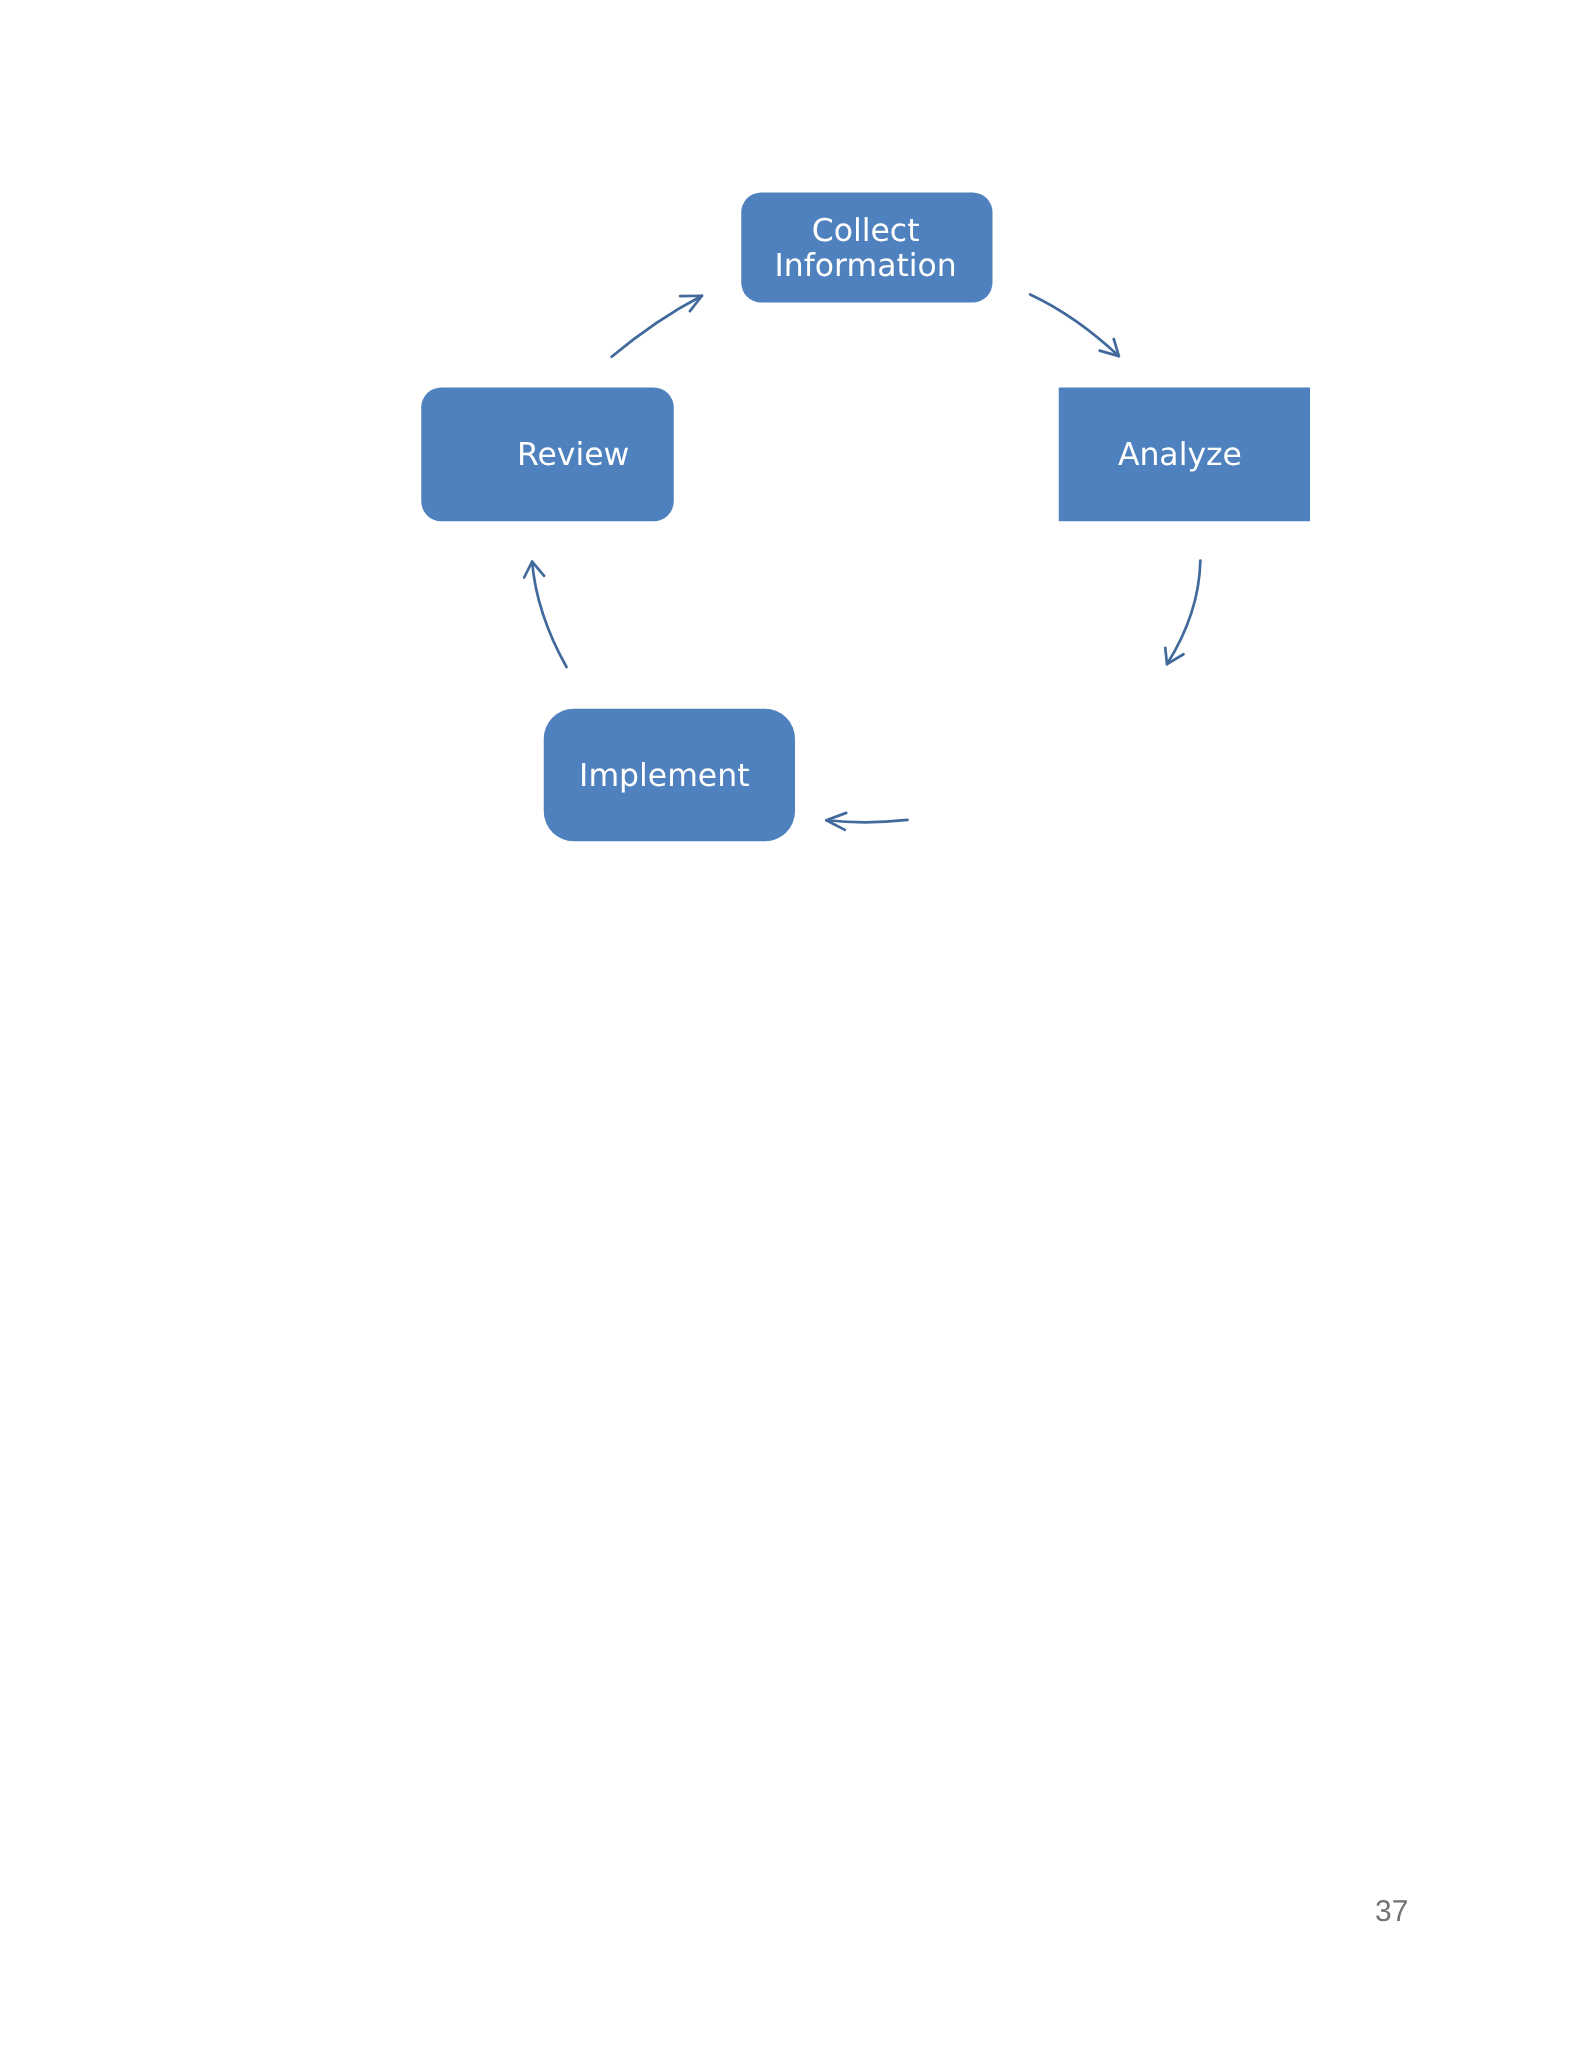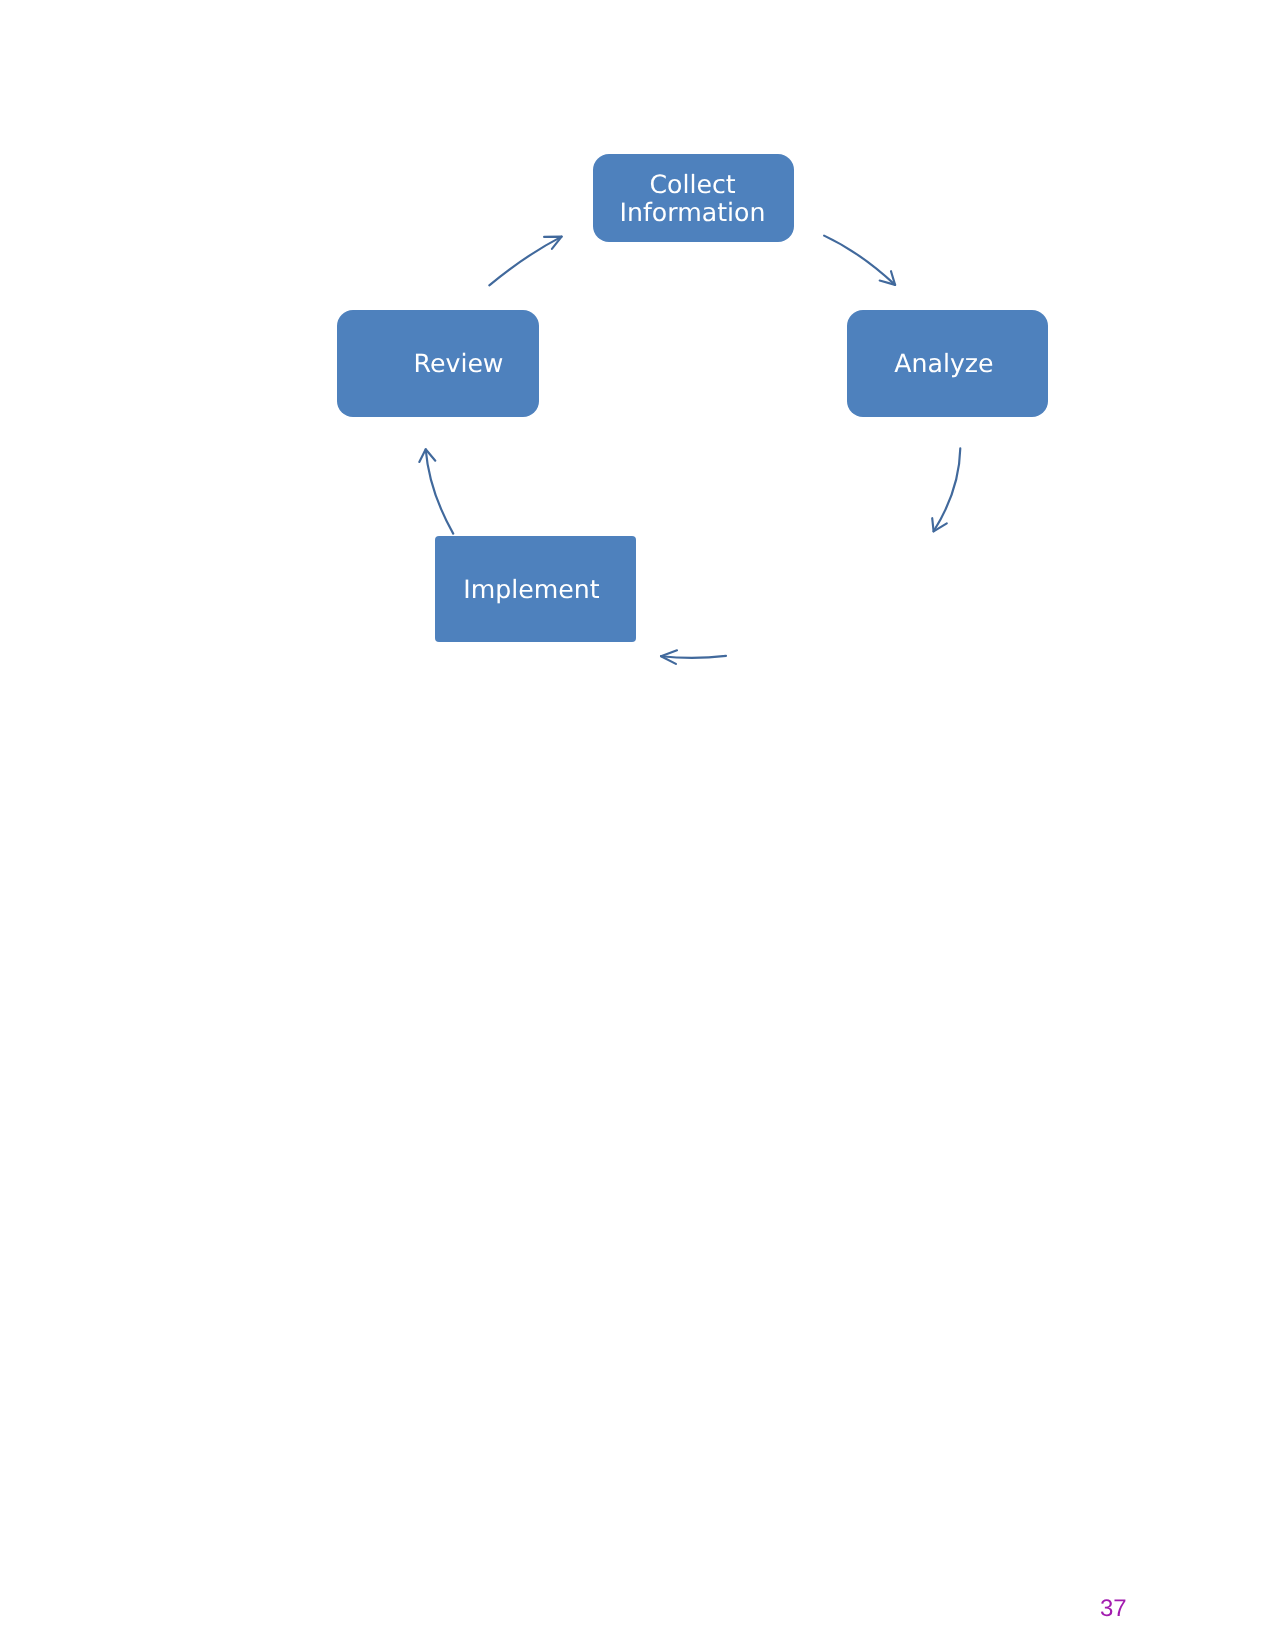--- a/index.html
+++ b/index.html
@@ -78,25 +78,25 @@
             <path d="M 489.3 285.4 Q 525.4 255.4 561.6 236.6"></path>
             <path d="M 544.1 236.9 L 561.6 236.6 L 551.9 248.9"></path>
           </g>
         </g>
     </svg>
 
     <div class="node" id="node-collect" style="left: 592.5px; top: 154.3px; width: 201px; height: 88px; background: rgb(78, 129, 189); color: rgb(255, 255, 255); border-radius: 16px;">
       <span class="label" style="transform: translateX(-0.5px);">Collect
 Information</span>
     </div>
-    <div class="node" id="node-analyze" style="left: 847.4px; top: 309.7px; width: 200.9px; height: 107.1px; background: rgb(78, 129, 189); color: rgb(255, 255, 255); border-radius: 16px;">
+    <div class="node" id="node-analyze" style="left: 847.4px; top: 309.7px; width: 200.9px; height: 107.1px; background: rgb(78, 129, 189); color: rgb(255, 255, 255); border-radius: 0;">
       <span class="label" style="transform: translateX(-3.9px);">Analyze</span>
     </div>
-    <div class="node" id="node-implement" style="left: 435px; top: 536px; width: 200.5px; height: 106.1px; background: rgb(78, 129, 189); color: rgb(255, 255, 255); border-radius: 4px;">
+    <div class="node" id="node-implement" style="left: 435px; top: 567px; width: 200.5px; height: 106.1px; background: rgb(78, 129, 189); color: rgb(255, 255, 255); border-radius: 24px;">
       <span class="label" style="transform: translateX(-3.8px);">Implement</span>
     </div>
     <div class="node" id="node-review" style="left: 337px; top: 309.7px; width: 201.7px; height: 106.9px; background: rgb(78, 129, 189); color: rgb(255, 255, 255); border-radius: 16px; padding-left: 40px;">
       <span class="label" style="transform: translateX(0.7px);">Review</span>
     </div>
   </div>
 
-  <div id="page-number" style="left: 1100px; top: 1597px; color: #a21caf;">37</div>
+  <div id="page-number" style="left: 1100px; top: 1518px; color: #737373;">37</div>
 </div>
 
 </body></html>

